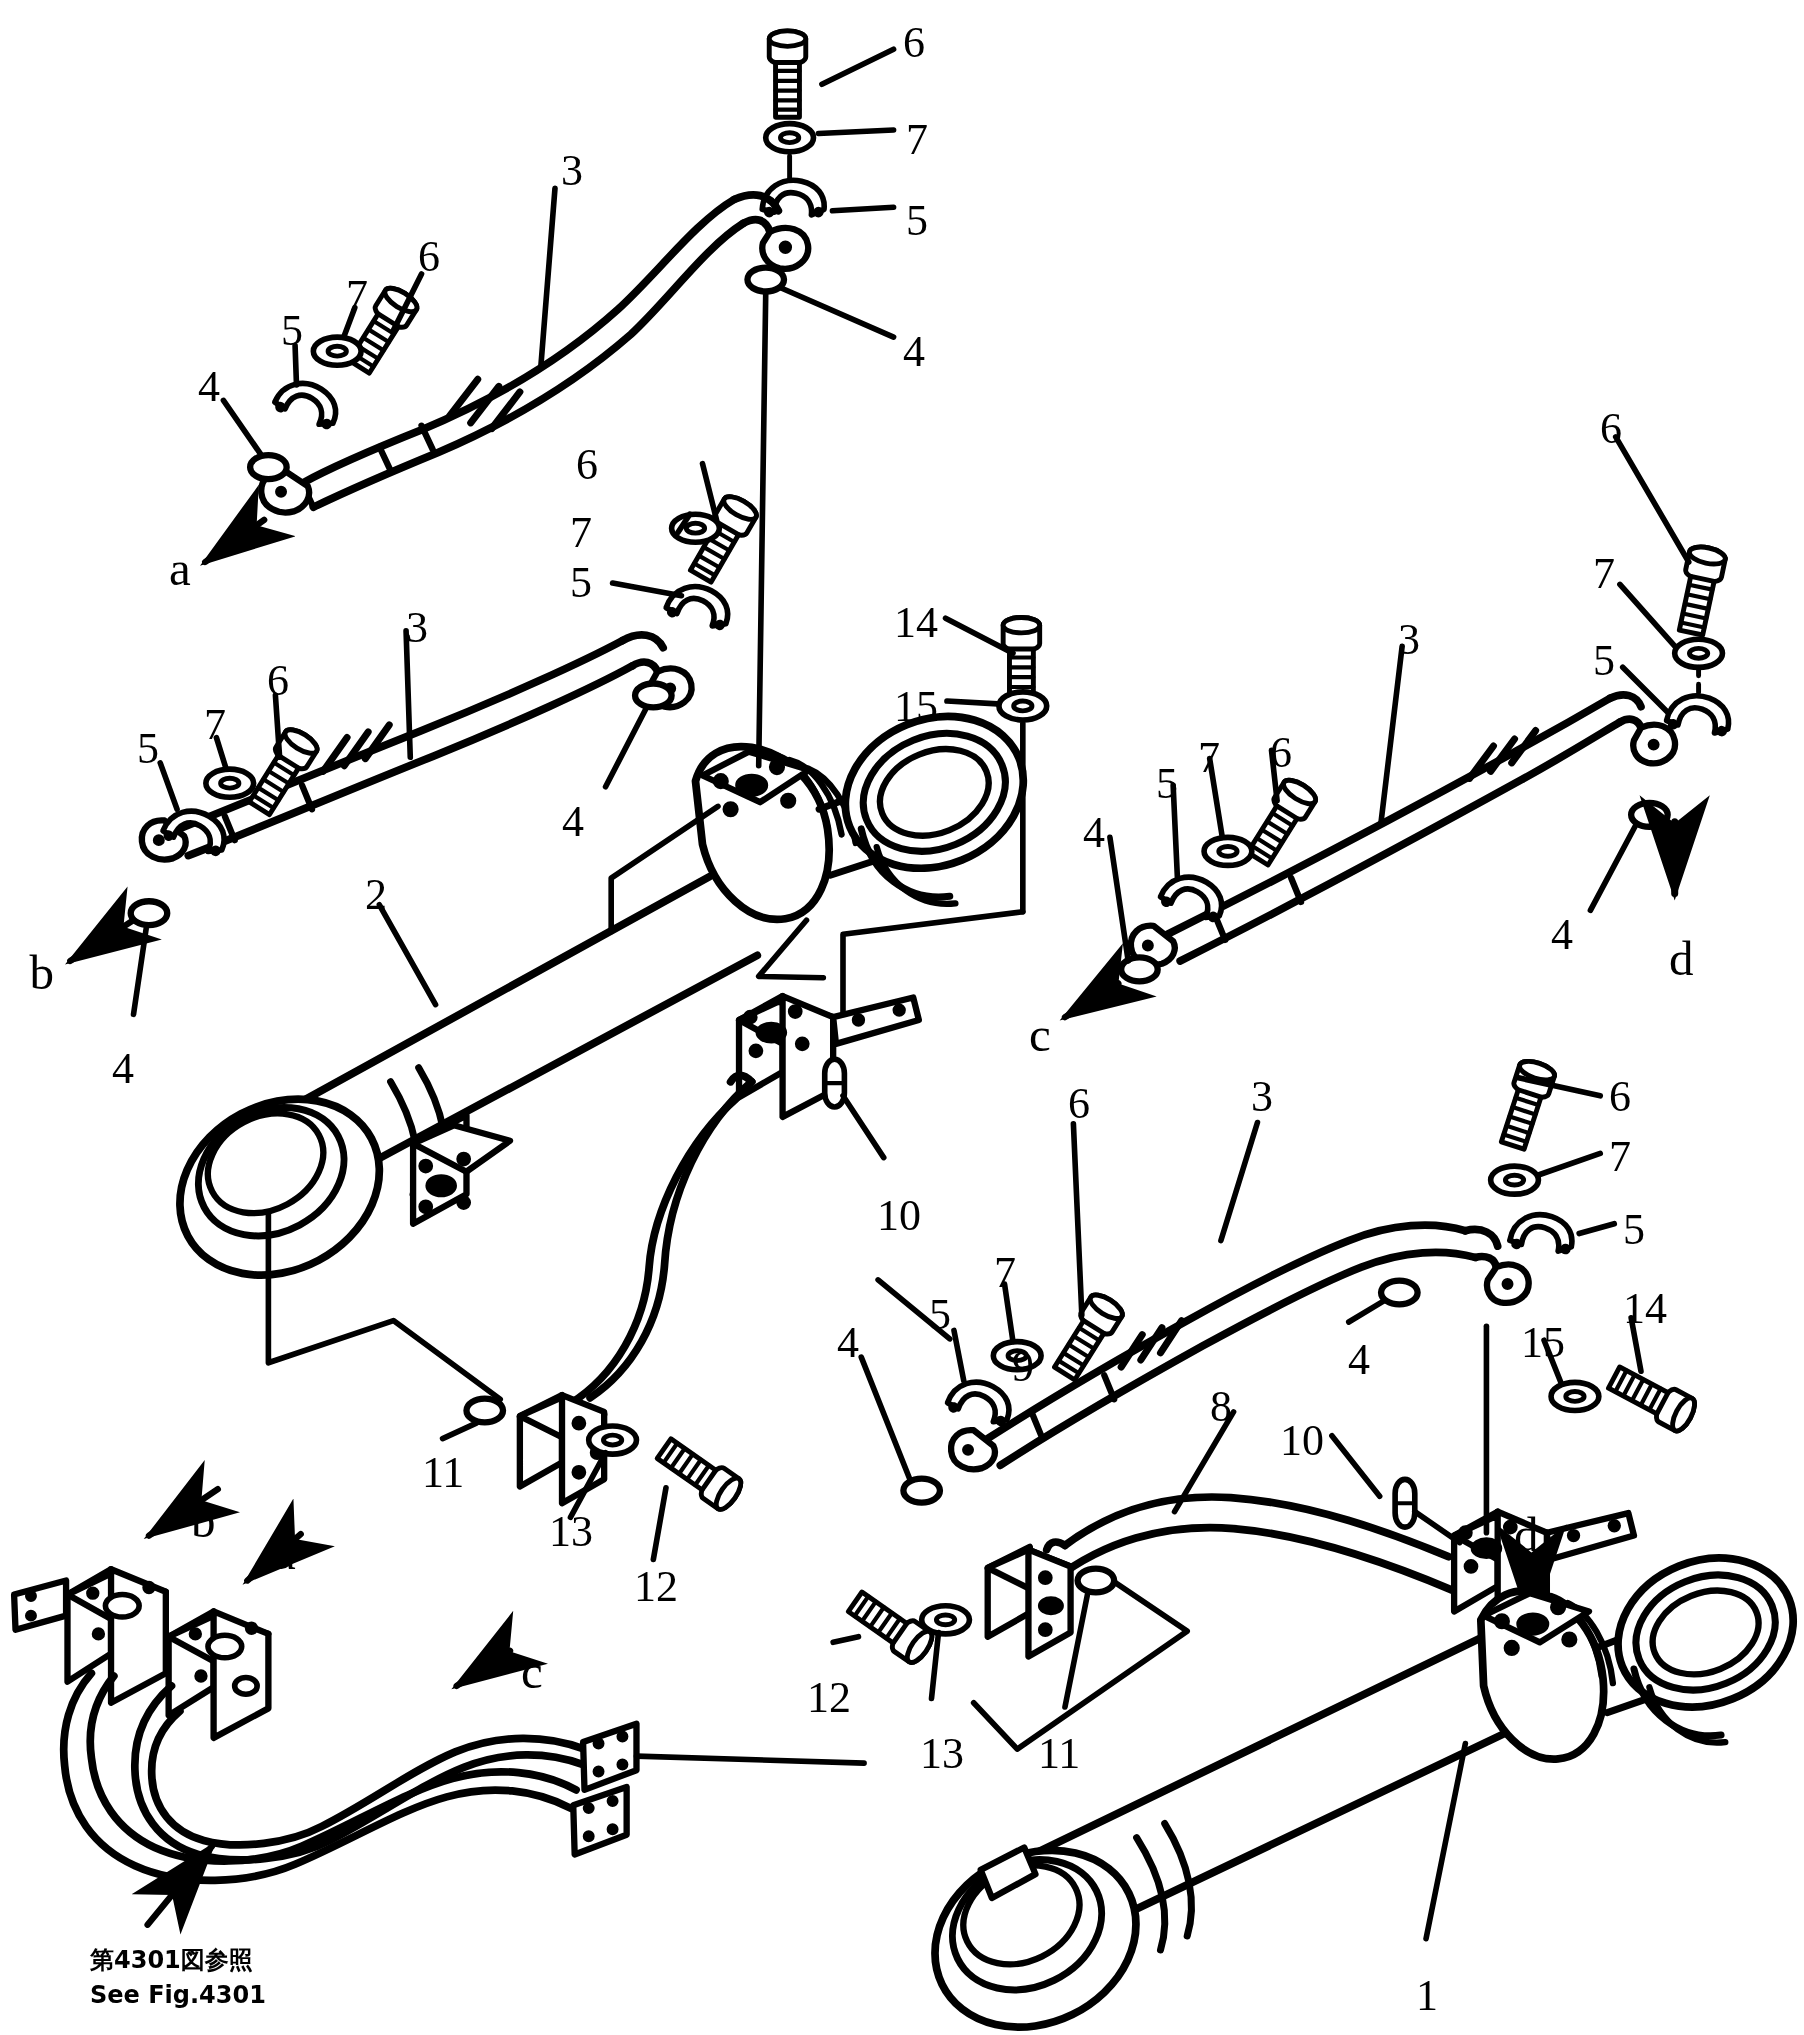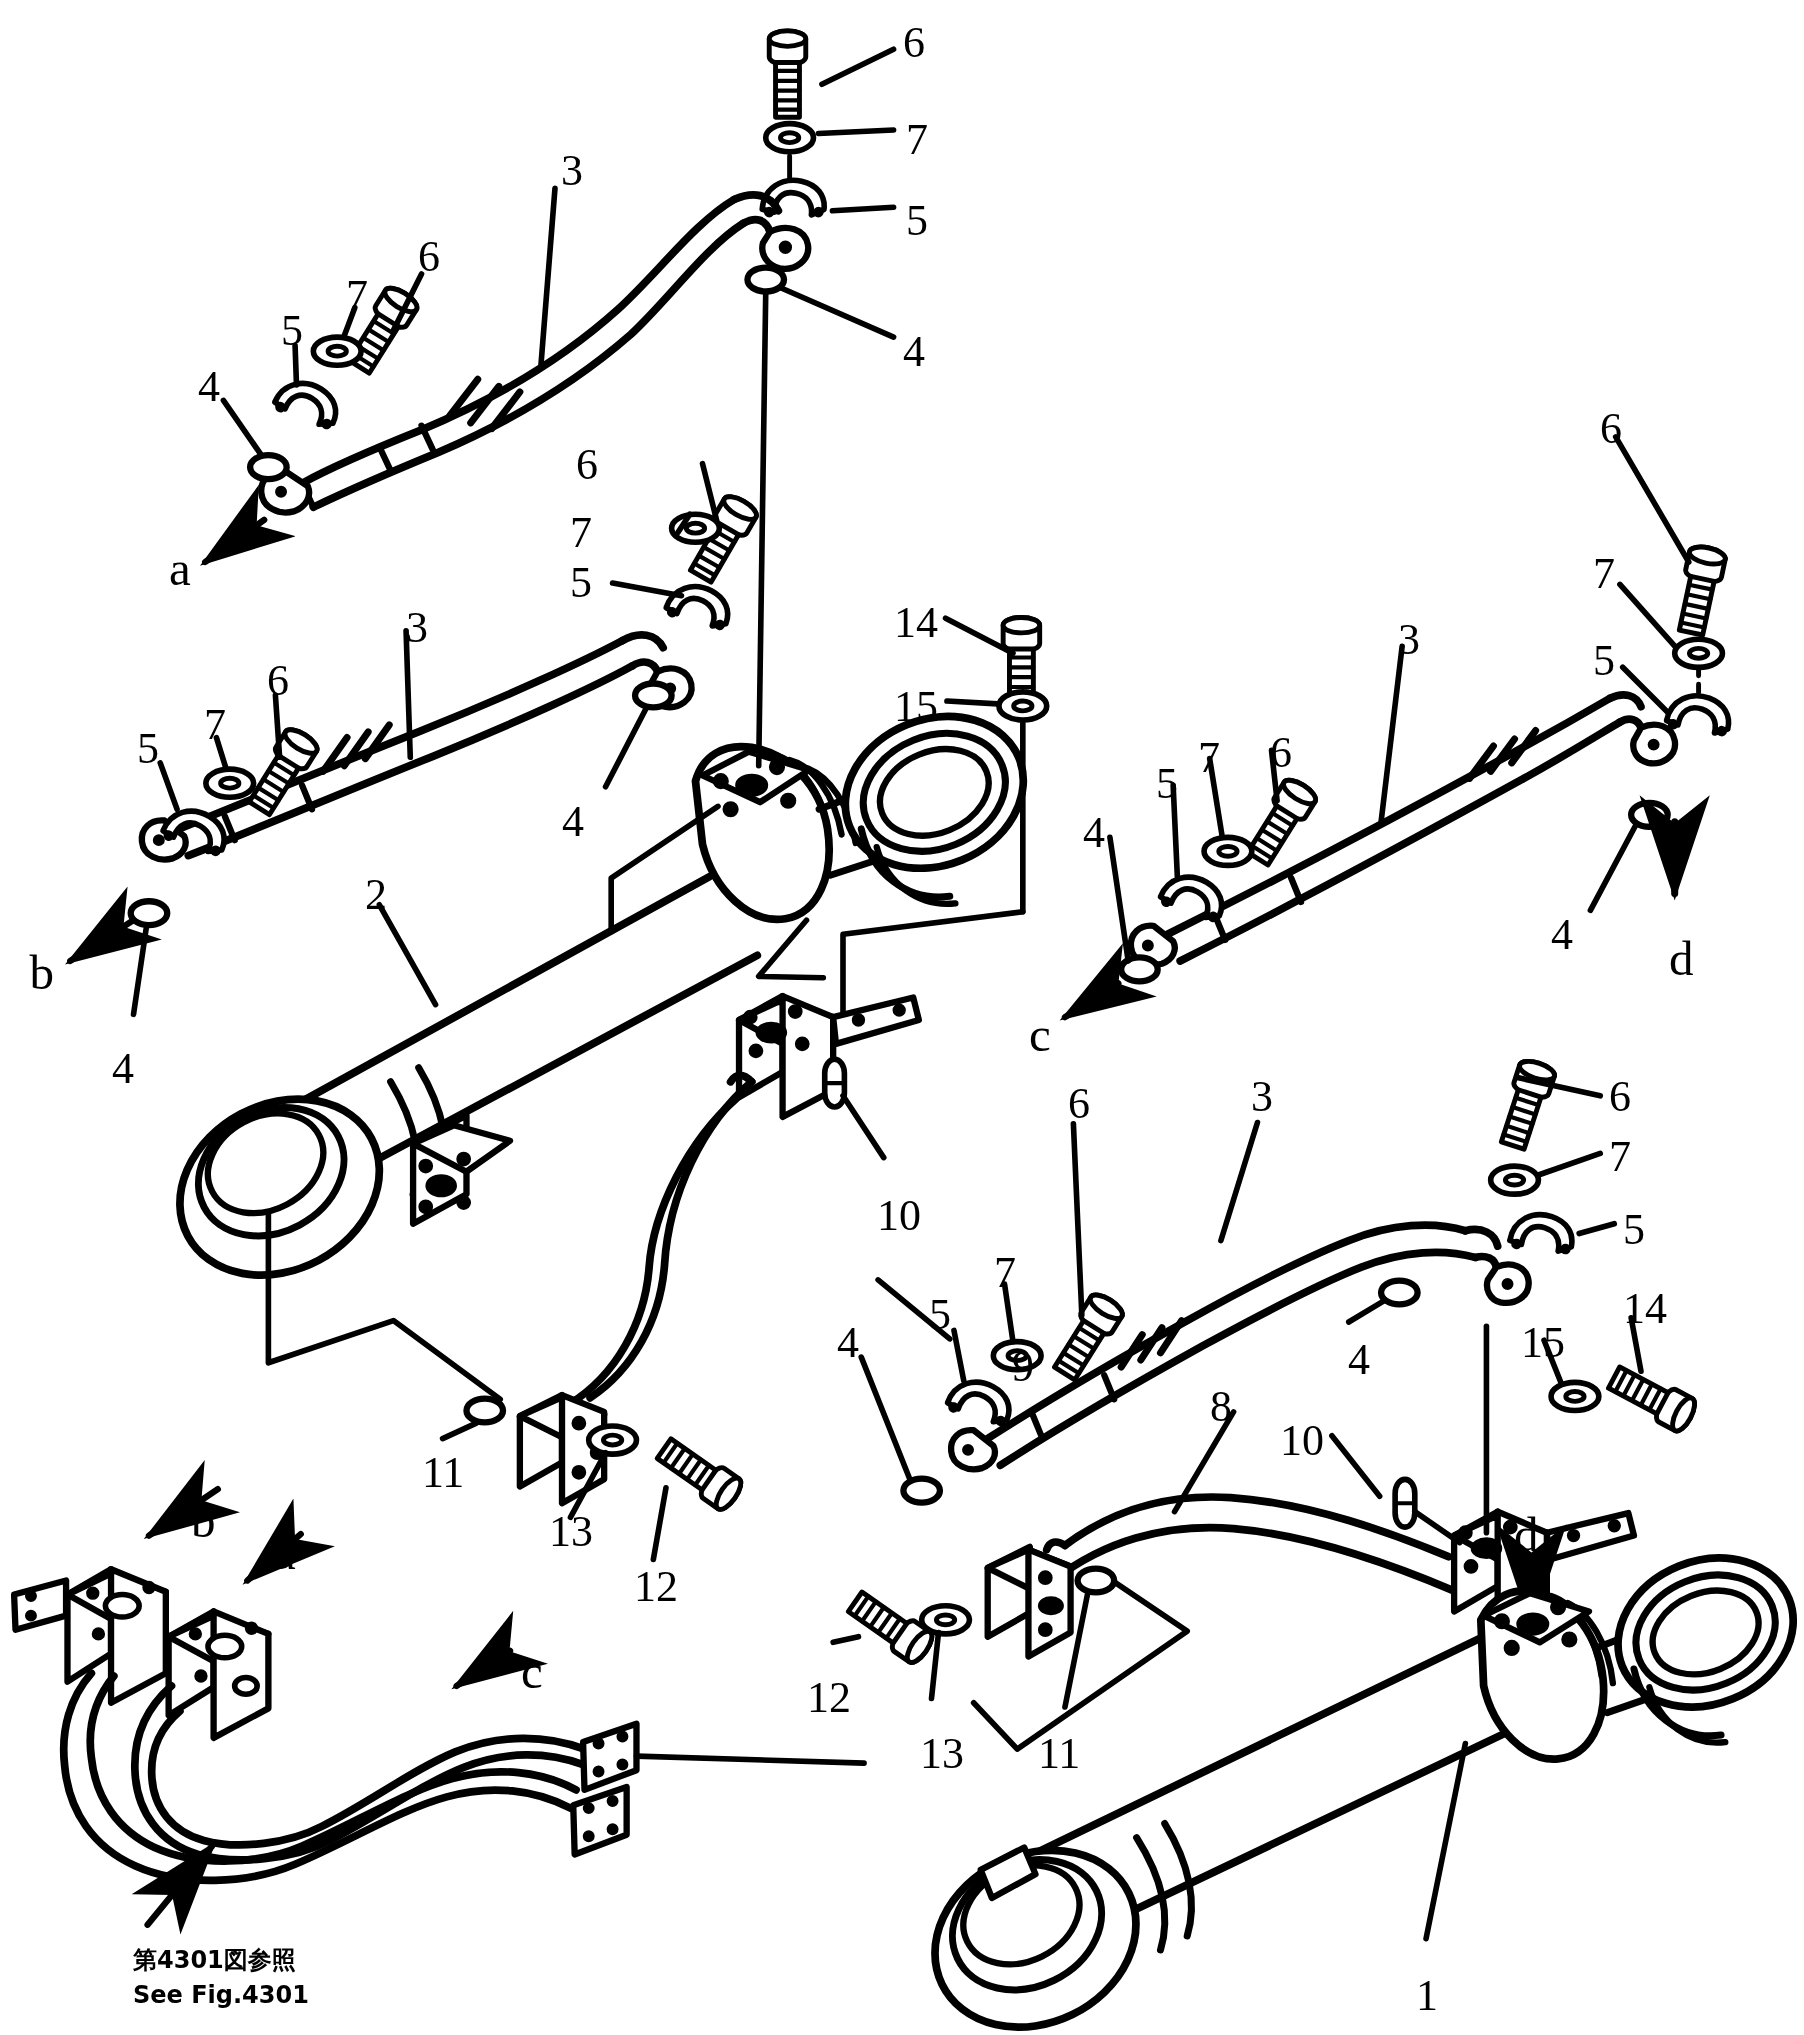--- a/index.html
+++ b/index.html
@@ -1,21 +1,21 @@
 <!DOCTYPE html>
 <html style="font-size:11.2px"><head>
 <meta charset="utf-8">
 <style>
   html,body{margin:0;padding:0;background:#fff;}
   body{font-family:"Liberation Serif", serif;}
   #sheet{position:relative;width:1804px;height:2035px;background:#fff;overflow:hidden;}
   #art{position:absolute;left:0;top:0;width:1804px;height:2035px;}
   .lbl{position:absolute;font-family:"Liberation Serif", serif;font-size:44px;color:#000;line-height:1;white-space:nowrap;font-weight:400;}
   .lbl.big{font-size:49px;}
-  .cap{position:absolute;font-family:"DejaVu Sans", sans-serif;font-size:24px;font-weight:bold;color:#000;white-space:nowrap;line-height:1.45;margin-left:43px;}
+  .cap{position:absolute;font-family:"DejaVu Sans", sans-serif;font-size:24px;font-weight:bold;color:#000;white-space:nowrap;line-height:1.45;}
   .cap .jp{font-family:"DejaVu Sans", sans-serif;}
 </style>
 </head>
 <body>
 
 <div id="sheet">
 
   <svg id="art" viewBox="0 0 2568 2897" xmlns="http://www.w3.org/2000/svg">
     <defs>
       <marker id="arw" markerWidth="16" markerHeight="16" refX="14" refY="5" orient="auto">

